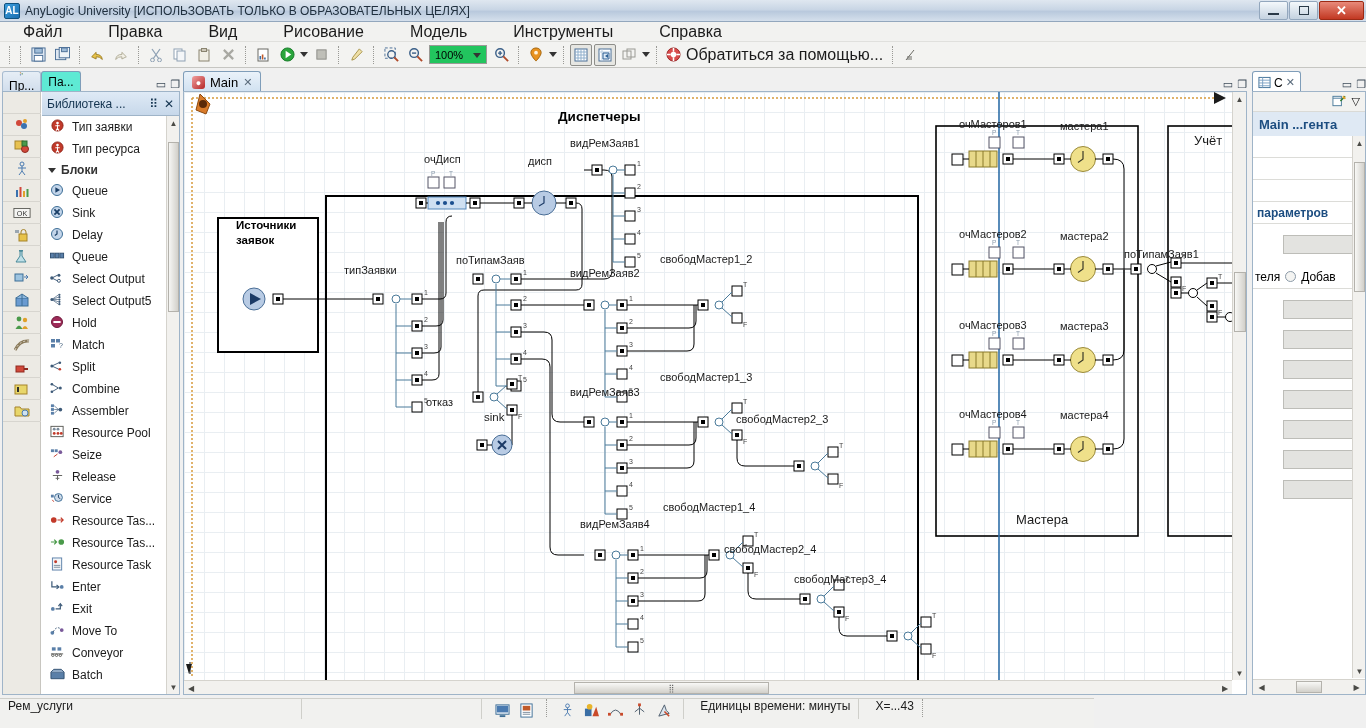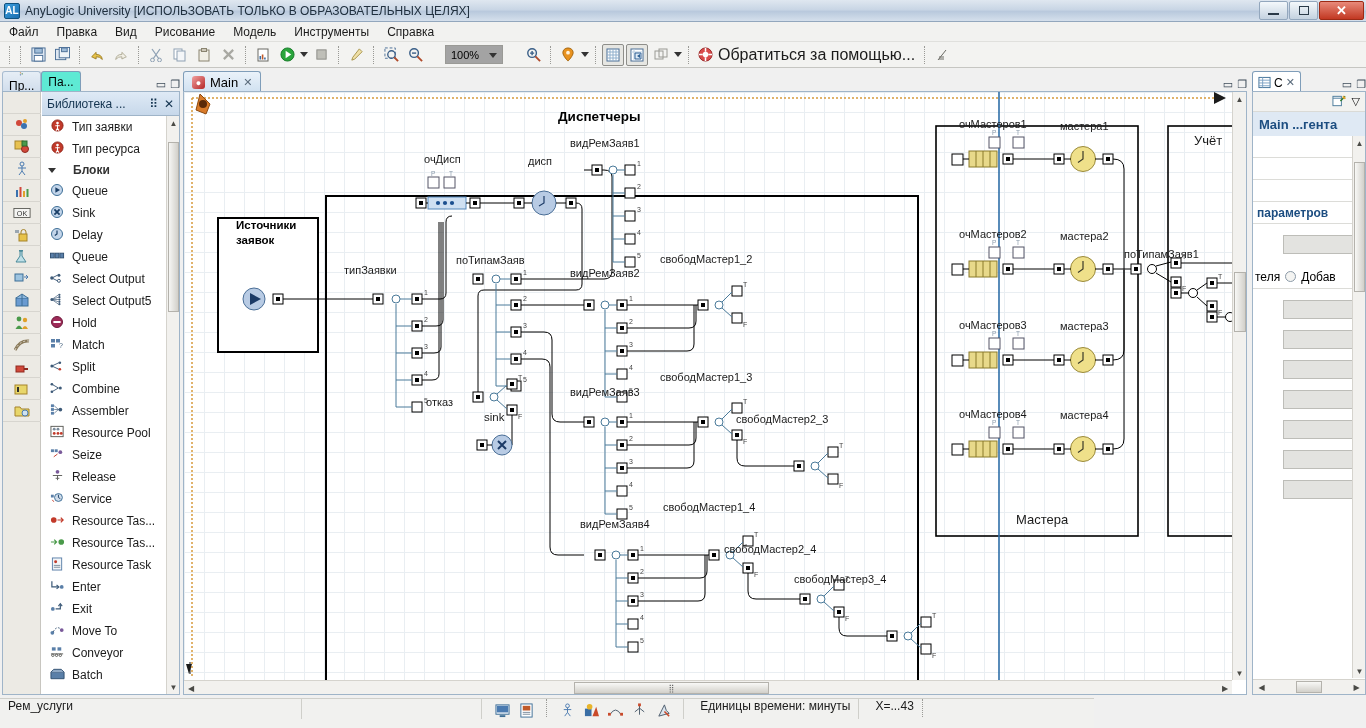--- a/index.html
+++ b/index.html
@@ -42,39 +42,39 @@
   }
   .win-min-glyph { width: 11px; height: 2px; background: #2a3a48; margin-top: 6px; }
   .win-max-glyph { width: 10px; height: 9px; border: 1.5px solid #2a3a48; }
 
   
   .menubar {
     position: absolute; left: 0; top: 22px; width: 1366px; height: 20px;
     background: #f2f2f0; display: flex; align-items: center;
     border-bottom: 1px solid #e0e0dd;
   }
-  .menu-item { padding: 2px 9px; font-size: 12px; color: #1b1b1b; }
+  .menu-item { padding: 2px 23px; font-size: 16px; color: #1b1b1b; }
 
   
   .toolbar {
     position: absolute; left: 0; top: 42px; width: 1366px; height: 26px;
     background: #f3f3f1; border-bottom: 1px solid #c6c6c2;
     display: flex; align-items: center; padding-left: 4px;
   }
   .tb-sep { width: 1px; height: 18px; margin: 0 5px;
             border-left: 1px dotted #9a9a96; }
   .tb-btn {
     width: 22px; height: 22px; display: flex; align-items: center; justify-content: center;
     font-size: 13px; color: #444; margin: 0 1px;
   }
   .tb-btn.framed { border: 1px solid #8e8e8a; background: #e6e6e2; border-radius: 2px; }
   .tb-zoom {
-    width: 58px; height: 19px; background: #a3a3a3; border: 1px solid #9a9a96;
+    width: 58px; height: 19px; background: #22c55e; border: 1px solid #9a9a96;
     font-size: 11px; display: flex; align-items: center; padding-left: 5px;
-    position: relative; margin: 0 18px;
+    position: relative; margin: 0 2px;
   }
   .tb-zoom .caret { position: absolute; right: 5px; top: 7px;
     border-left: 4px solid transparent; border-right: 4px solid transparent;
     border-top: 5px solid #333; }
   .tb-caret { width: 10px; display: flex; align-items: center; justify-content: center; }
   .tb-caret i {
     display:block; border-left: 4px solid transparent; border-right: 4px solid transparent;
     border-top: 5px solid #333; font-style: normal;
   }
   .tb-help { display: flex; align-items: center; font-size: 16px; color: #1b1b1b; gap: 5px; padding: 0 4px; }
@@ -119,21 +119,21 @@
   .lib-header .spacer { margin-left: auto; }
   .lib-list {
     position: absolute; left: 39px; top: 24px; right: 0; bottom: 0;
     overflow: hidden; background: #fff;
   }
   .lib-item {
     display: flex; align-items: center; gap: 7px; height: 22px;
     padding-left: 7px; font-size: 12px; color: #1b1b1b; white-space: nowrap;
   }
   .lib-item .gi { width: 16px; text-align: center; font-size: 12px; }
-  .lib-group { display:flex; align-items:center; gap:17px; height:20px; padding-left:6px;
+  .lib-group { display:flex; align-items:center; gap:5px; height:20px; padding-left:6px;
                font-size:12px; font-weight:bold; color:#333; }
   .lib-group .tri { border-left:4px solid transparent; border-right:4px solid transparent;
                     border-top:5px solid #333; }
   .lib-scroll {
     position: absolute; right: 0; top: 24px; bottom: 0; width: 13px;
     background: #f2f1ee; border-left: 1px solid #d5d3cd;
   }
   .lib-thumb { position: absolute; left: 1px; top: 26px; width: 11px; height: 170px;
                background: linear-gradient(90deg,#f6f6f4,#d2d0ca); border: 1px solid #b4b2ac; }
   .sb-arrow { width: 13px; height: 14px; display:flex; align-items:center; justify-content:center;

